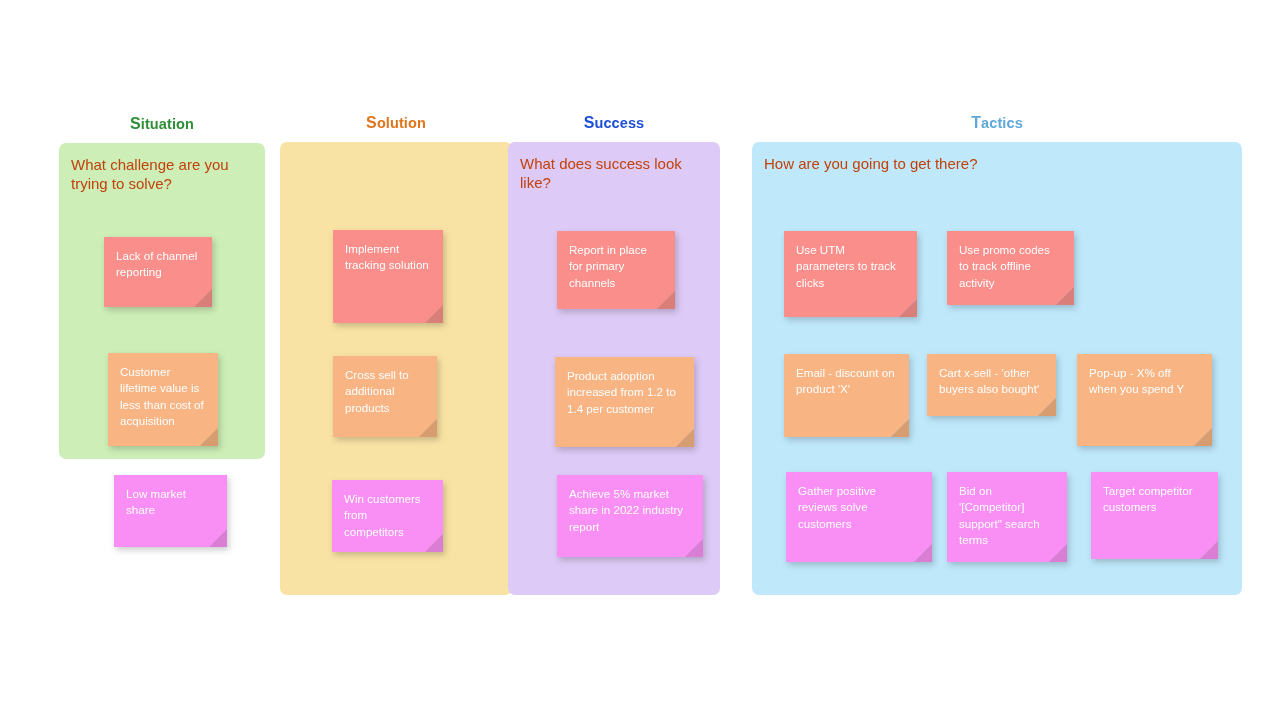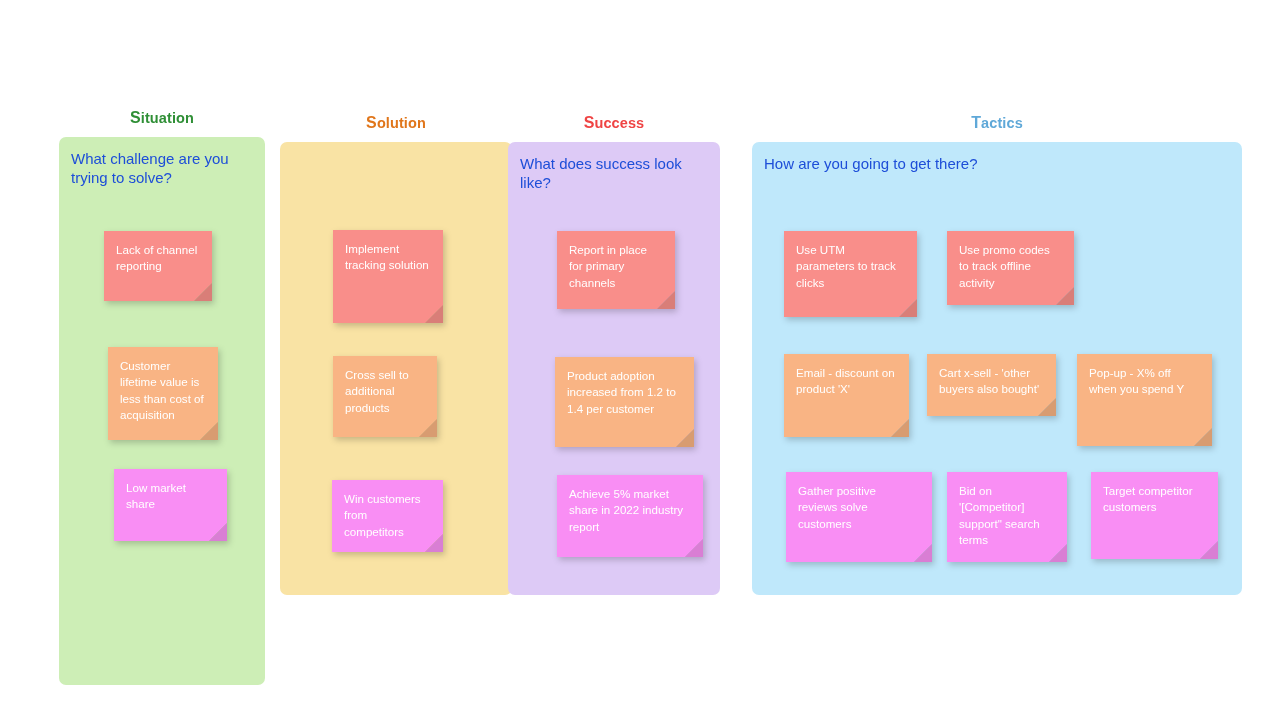--- a/index.html
+++ b/index.html
@@ -38,21 +38,21 @@
     width: 100%; height: 100%;
     border-radius: 7px;
   }
   .prompt {
     position: absolute;
     left: 12px;
     top: 12px;
     right: 12px;
     font-size: 15px;
     line-height: 1.27;
-    color: #1d4ed8;
+    color: #c2410c;
   }
   
   .note {
     position: absolute;
     filter: drop-shadow(2px 3px 3px rgba(0,0,0,0.20));
   }
   .note-body {
     position: absolute;
     left: 0; top: 0;
     width: 100%; height: 100%;
@@ -73,21 +73,21 @@
     right: 14px;
     font-size: 11.6px;
     line-height: 1.42;
     color: #ffffff;
   }
 </style>
 </head>
 <body>
 
 <div id="board">
-    <div class="column" style="left: 59px; top: 137px; width: 206px; height: 548px;">
+    <div class="column" style="left: 59px; top: 143px; width: 206px; height: 316px;">
       <div class="col-header" style="color: rgb(47, 143, 54);"><span class="cap">S</span><span>ituation</span></div>
       <div class="panel" style="background: rgb(205, 238, 182);"></div>
       <div class="prompt">What challenge are you trying to solve?</div>
       <div class="note" style="left: 45px; top: 94px; width: 108px; height: 70px;">
         <div class="note-body" style="background: rgb(249, 142, 138);"></div>
         <div class="note-fold" style="background: rgb(217, 126, 120);"></div>
         <div class="note-text">Lack of channel reporting</div>
       </div>
       <div class="note" style="left: 49px; top: 210px; width: 110px; height: 93px;">
         <div class="note-body" style="background: rgb(249, 180, 132);"></div>
@@ -113,21 +113,21 @@
         <div class="note-fold" style="background: rgb(216, 156, 113);"></div>
         <div class="note-text">Cross sell to additional products</div>
       </div>
       <div class="note" style="left: 52px; top: 338px; width: 111px; height: 72px;">
         <div class="note-body" style="background: rgb(249, 142, 244);"></div>
         <div class="note-fold" style="background: rgb(217, 126, 212);"></div>
         <div class="note-text">Win customers from competitors</div>
       </div>
     </div>
     <div class="column" style="left: 508px; top: 142px; width: 212px; height: 453px;">
-      <div class="col-header" style="color: #ef4444;"><span class="cap">S</span><span>uccess</span></div>
+      <div class="col-header" style="color: #1d4ed8;"><span class="cap">S</span><span>uccess</span></div>
       <div class="panel" style="background: rgb(221, 202, 246);"></div>
       <div class="prompt">What does success look like?</div>
       <div class="note" style="left: 49px; top: 89px; width: 118px; height: 78px;">
         <div class="note-body" style="background: rgb(249, 142, 138);"></div>
         <div class="note-fold" style="background: rgb(217, 126, 120);"></div>
         <div class="note-text">Report in place for primary channels</div>
       </div>
       <div class="note" style="left: 47px; top: 215px; width: 139px; height: 90px; padding-left: 44px;">
         <div class="note-body" style="background: rgb(249, 180, 132);"></div>
         <div class="note-fold" style="background: rgb(216, 156, 113);"></div>

